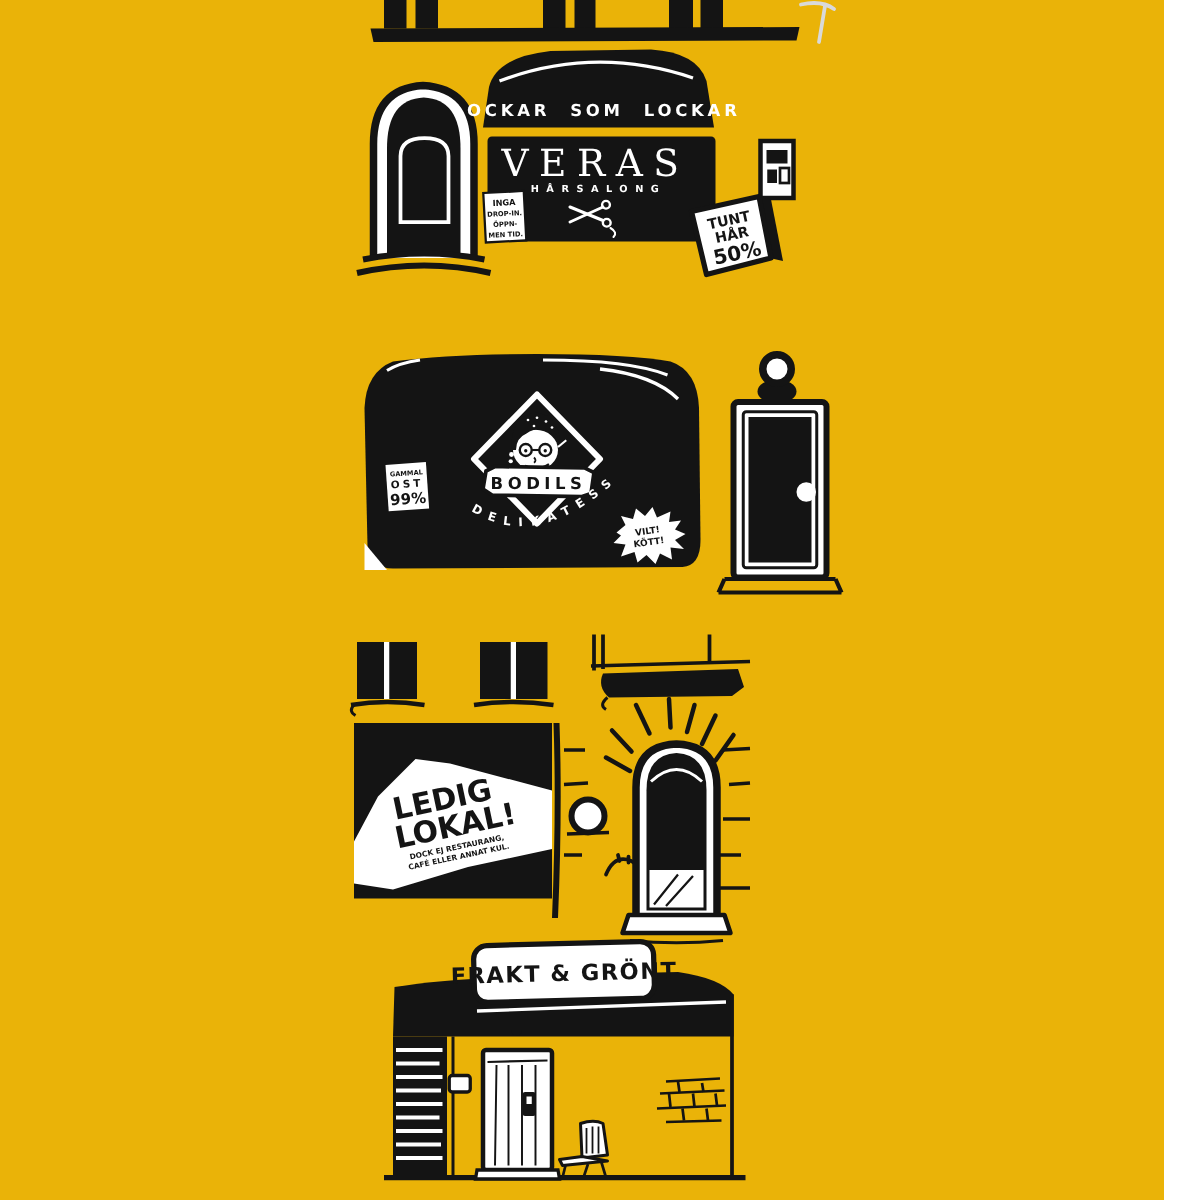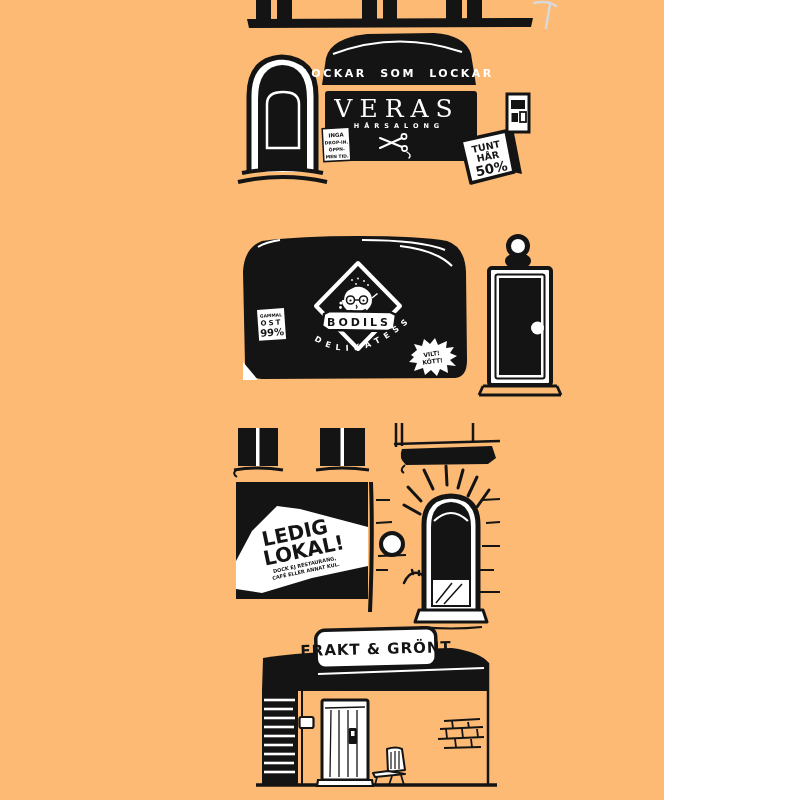--- a/index.html
+++ b/index.html
@@ -1,16 +1,16 @@
 <!DOCTYPE html>
 <html><head>
 <meta charset="utf-8">
 <style>
   html,body{margin:0;padding:0;background:#ffffff;}
-  #canvas{position:relative;width:664px;height:800px;background:#fdba74;overflow:hidden;}
+  #canvas{position:relative;width:776px;height:800px;background:#eab308;overflow:hidden;}
   svg{display:block;}
   .hand{font-family:"DejaVu Sans",sans-serif;font-weight:bold;}
   .serif{font-family:"DejaVu Serif",serif;font-weight:normal;}
   text{user-select:none;}
 </style>
 </head>
 <body>
 
 <div id="canvas">
 <svg width="800" height="800" viewBox="0 0 800 800" xmlns="http://www.w3.org/2000/svg">

